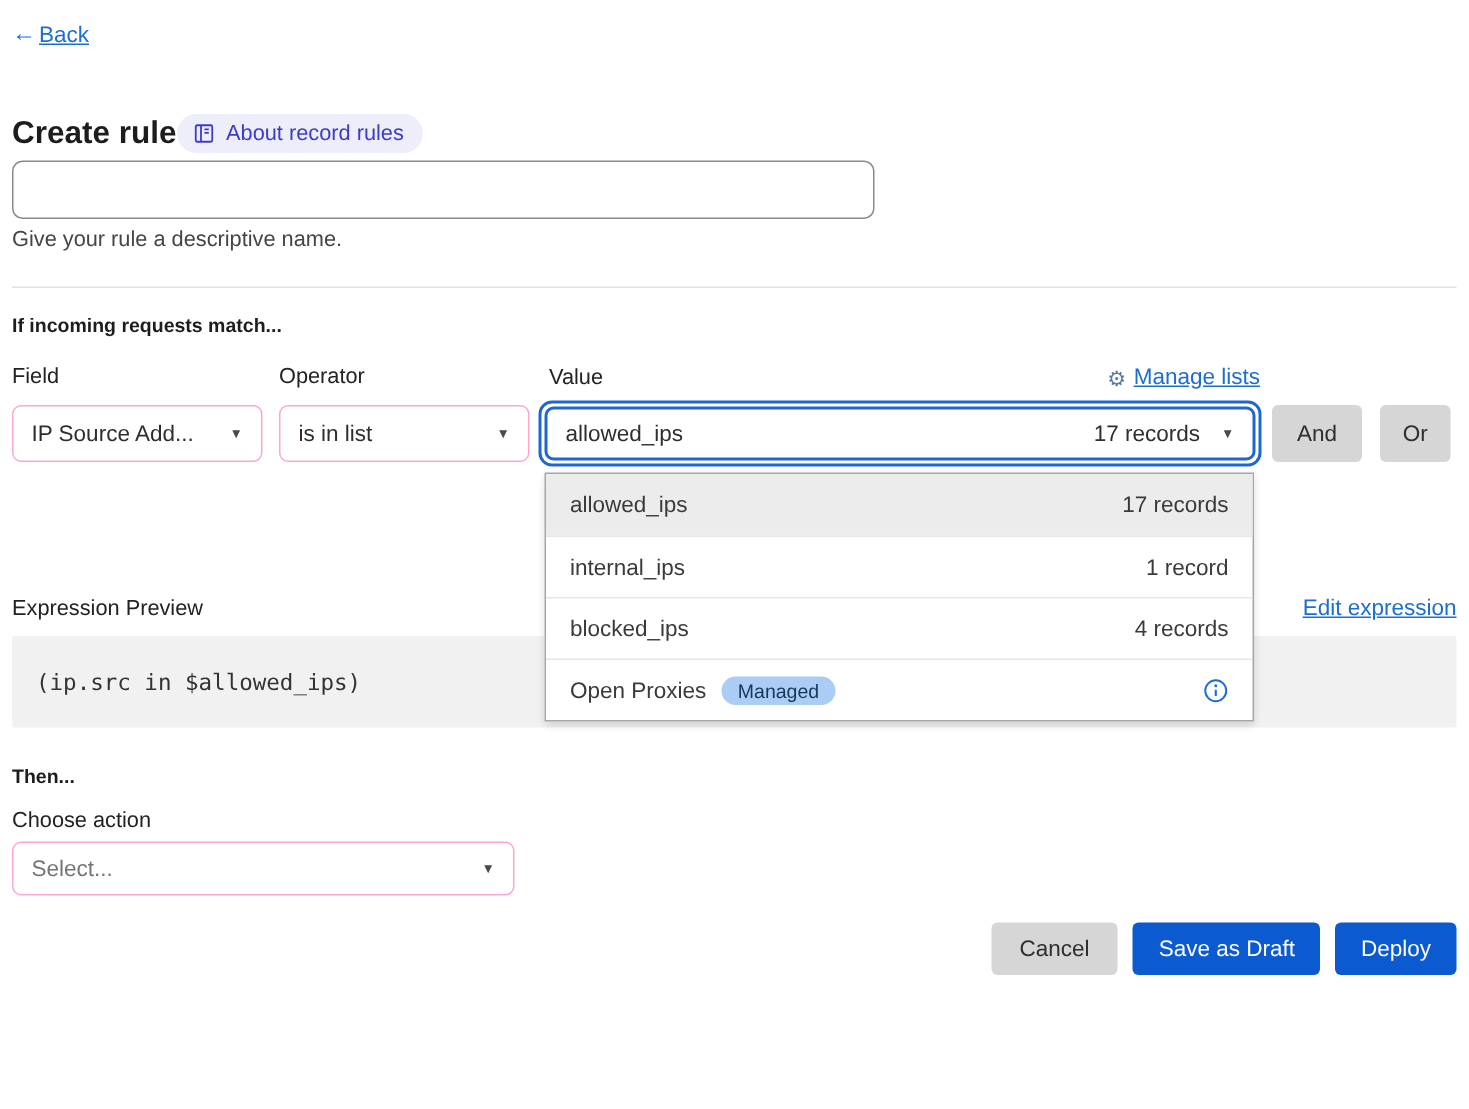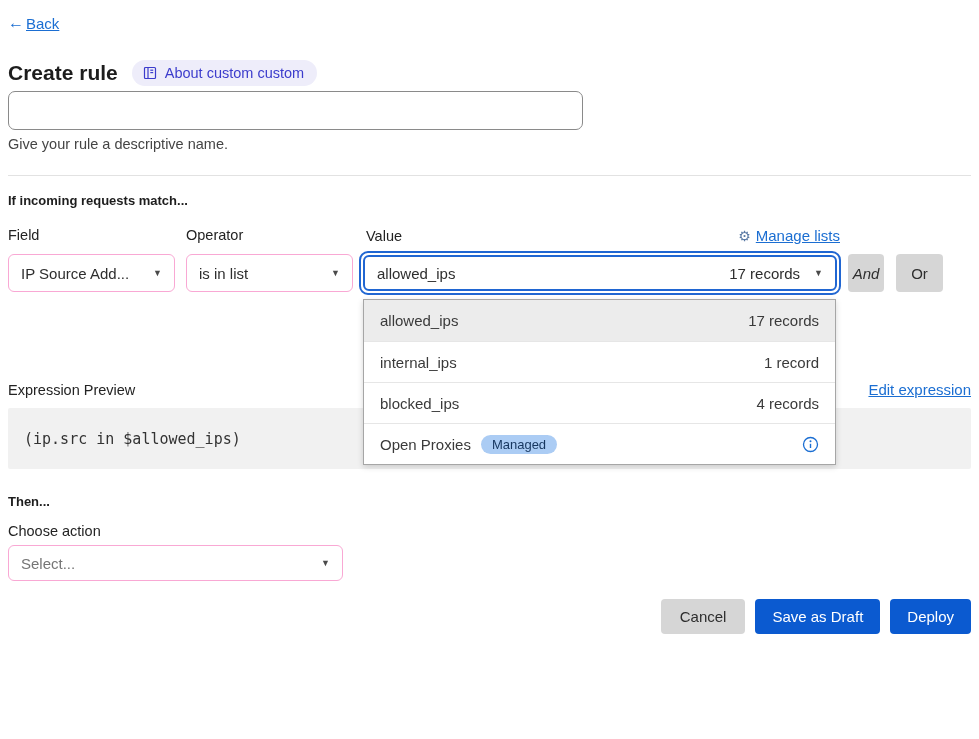--- a/index.html
+++ b/index.html
@@ -14,21 +14,21 @@
     overflow:hidden;
   }
   a { cursor:pointer; }
 
   
   .back { font-size:15px; color:#1b6ed2; display:inline-flex; align-items:center; gap:2px; }
   .back .arrow { text-decoration:none; font-size:16px; }
   .back .txt { text-decoration:underline; }
 
   
-  .title-row { margin-top:28px; display:flex; align-items:center; gap:14px; }
+  .title-row { margin-top:44px; display:flex; align-items:center; }
   .page-title { font-size:21px; font-weight:700; color:#1d1d1d; }
   .about-badge {
     display:inline-flex; align-items:center; gap:7px;
     background:#eeedfa; color:#3c3ccc;
     font-size:14.5px; height:26px; padding:0 13px 0 10px;
     border-radius:13px; cursor:pointer;
   }
   .about-badge svg { display:block; }
 
   
@@ -72,21 +72,21 @@
   .value-inner {
     width:100%; height:100%; border:2px solid #2066d2; border-radius:6px;
     display:flex; align-items:center; justify-content:space-between;
     padding:0 12px; font-size:15px; color:#2e2e2e; cursor:pointer; background:#fff;
   }
   .value-right { display:flex; align-items:center; gap:14px; color:#2e2e2e; }
 
   .btn { border:none; border-radius:4px; font-size:15px; cursor:pointer;
          font-family:"Liberation Sans", sans-serif; }
   .btn-neutral { background:#d6d6d6; color:#2e2e2e; }
-  .btn-and { height:38px; width:36px; margin-right:12px;font-style:italic; }
+  .btn-and { height:38px; width:60px; margin-right:12px; }
   .btn-or  { height:38px; width:47px; }
 
   
   .dropdown {
     position:absolute; left:355px; top:48px; width:473px;
     background:#fff; border:1px solid #a6a6a6;
     box-shadow:0 2px 6px rgba(0,0,0,.16);
     z-index:10;
   }
   .dd-row {
@@ -138,21 +138,21 @@
     <h1 class="page-title">Create rule</h1>
     <span class="about-badge">
       <span>
         <svg width="16" height="16" viewBox="0 0 16 16" fill="none" stroke="#3c3ccc" stroke-width="1.2">
           <rect x="2.5" y="2.5" width="11" height="11" rx="1"></rect>
           <line x1="6" y1="2.5" x2="6" y2="13.5"></line>
           <line x1="8.3" y1="5.2" x2="11.2" y2="5.2"></line>
           <line x1="8.3" y1="7.6" x2="11.2" y2="7.6"></line>
         </svg>
       </span>
-      <span>About custom custom</span>
+      <span>About record rules</span>
     </span>
   </div>
 
   <input class="rule-name-input" type="text" value="" style="">
   <div class="helper">Give your rule a descriptive name.</div>
 
   <div class="divider"></div>
 
   <h2 class="section-h">If incoming requests match...</h2>
 

